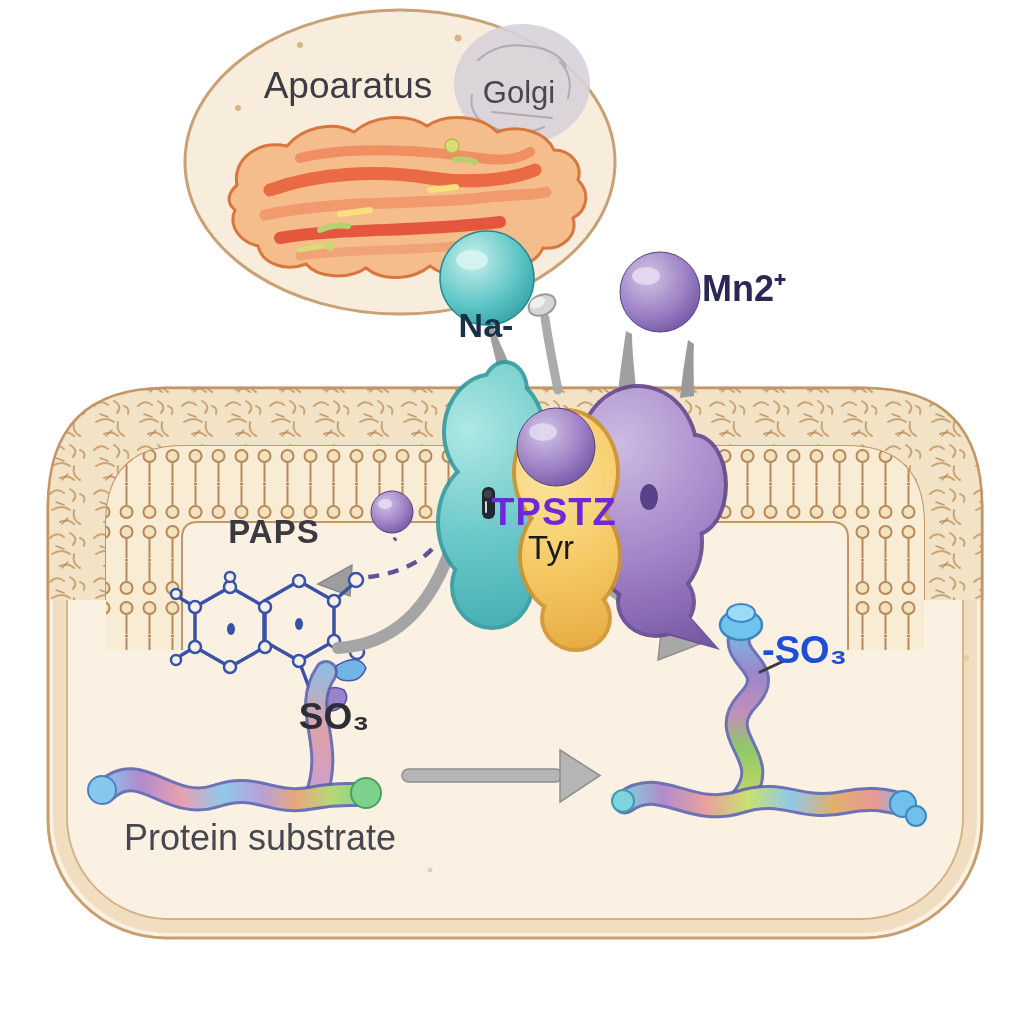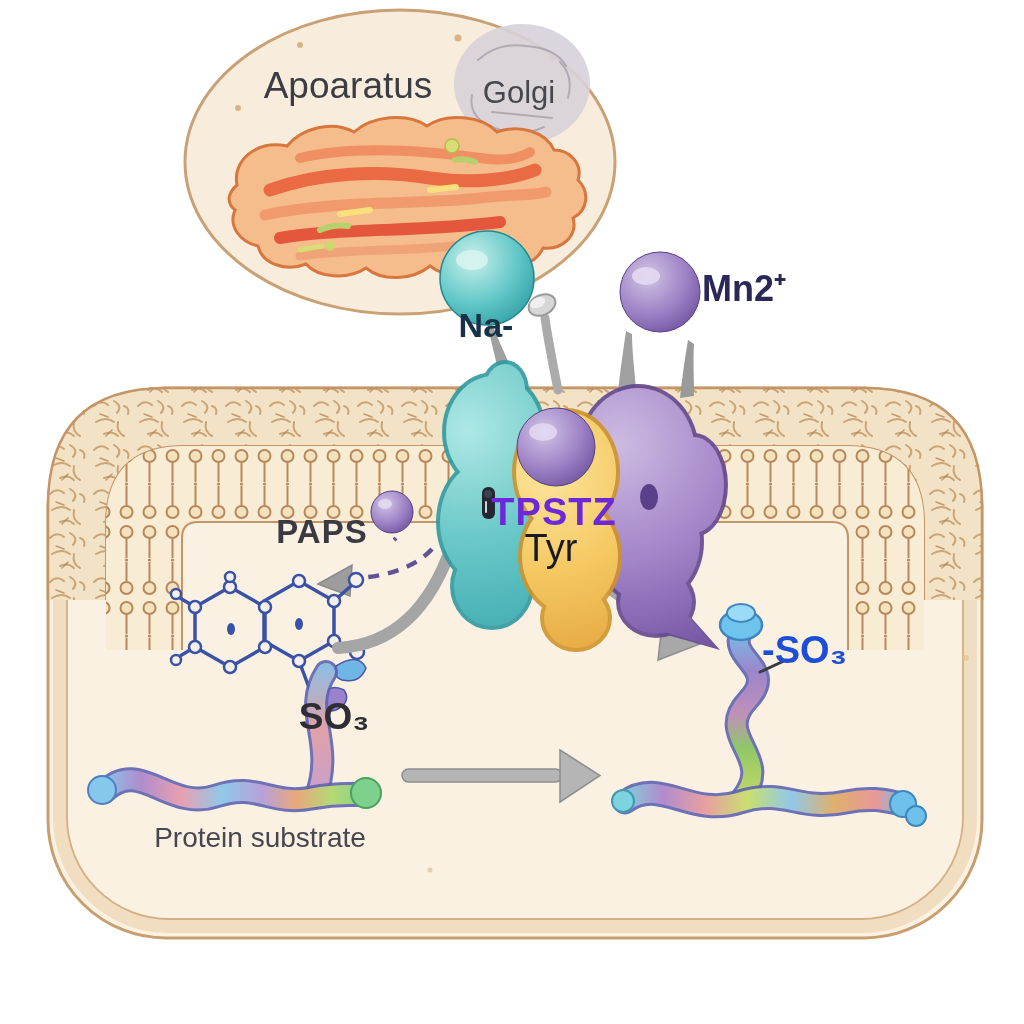--- a/index.html
+++ b/index.html
@@ -6,25 +6,25 @@
   #stage{position:relative;width:994px;height:1024px;overflow:hidden;background:#ffffff;
          font-family:"Liberation Sans",sans-serif;}
   #art{position:absolute;left:0;top:0;}
   .lbl{position:absolute;transform:translate(-50%,-50%);white-space:nowrap;
        font-family:"Liberation Sans",sans-serif;color:#3a3a40;}
   .lbl-apparatus{left:348px;top:86px;font-size:37px;font-weight:500;color:#3c3c44;}
   .lbl-golgi{left:519px;top:93px;font-size:31px;font-weight:500;color:#47474f;}
   .lbl-na{left:486px;top:281px;font-size:34px;font-weight:600;color:#173148;margin-top:44px;}
   .lbl-mn{left:702px;top:287px;transform:translate(0,-50%);font-size:36px;font-weight:700;color:#2b2858;}
   .lbl-tpstz{left:554px;top:512px;font-size:38px;font-weight:600;color:#6d28d9;letter-spacing:1px;}
-  .lbl-tyr{left:551px;top:548px;font-size:38px;font-weight:500;color:#1a1a20;}
-  .lbl-paps{left:274px;top:532px;font-size:33px;font-weight:600;color:#3a3a40;letter-spacing:1px;margin-left:48px;}
+  .lbl-tyr{left:551px;top:548px;font-size:33px;font-weight:500;color:#1a1a20;}
+  .lbl-paps{left:274px;top:532px;font-size:33px;font-weight:600;color:#3a3a40;letter-spacing:1px;}
   .lbl-so3l{left:334px;top:717px;font-size:37px;font-weight:700;color:#2d2d33;}
   .lbl-so3r{left:762px;top:650px;transform:translate(0,-50%);font-size:38px;font-weight:600;color:#1d4ed8;}
-  .lbl-substrate{left:260px;top:838px;font-size:28px;font-weight:500;color:#474750;}
+  .lbl-substrate{left:260px;top:838px;font-size:36px;font-weight:500;color:#474750;}
   .lbl-product{left:746px;top:839px;font-size:36px;font-weight:500;color:#474750;}
 </style>
 </head>
 <body>
 
 <div id="stage">
 
 <svg id="art" width="1024" height="1024" viewBox="0 0 1024 1024" xmlns="http://www.w3.org/2000/svg">
   <defs>
     <radialGradient id="naGrad" cx="0.35" cy="0.3" r="0.85">

